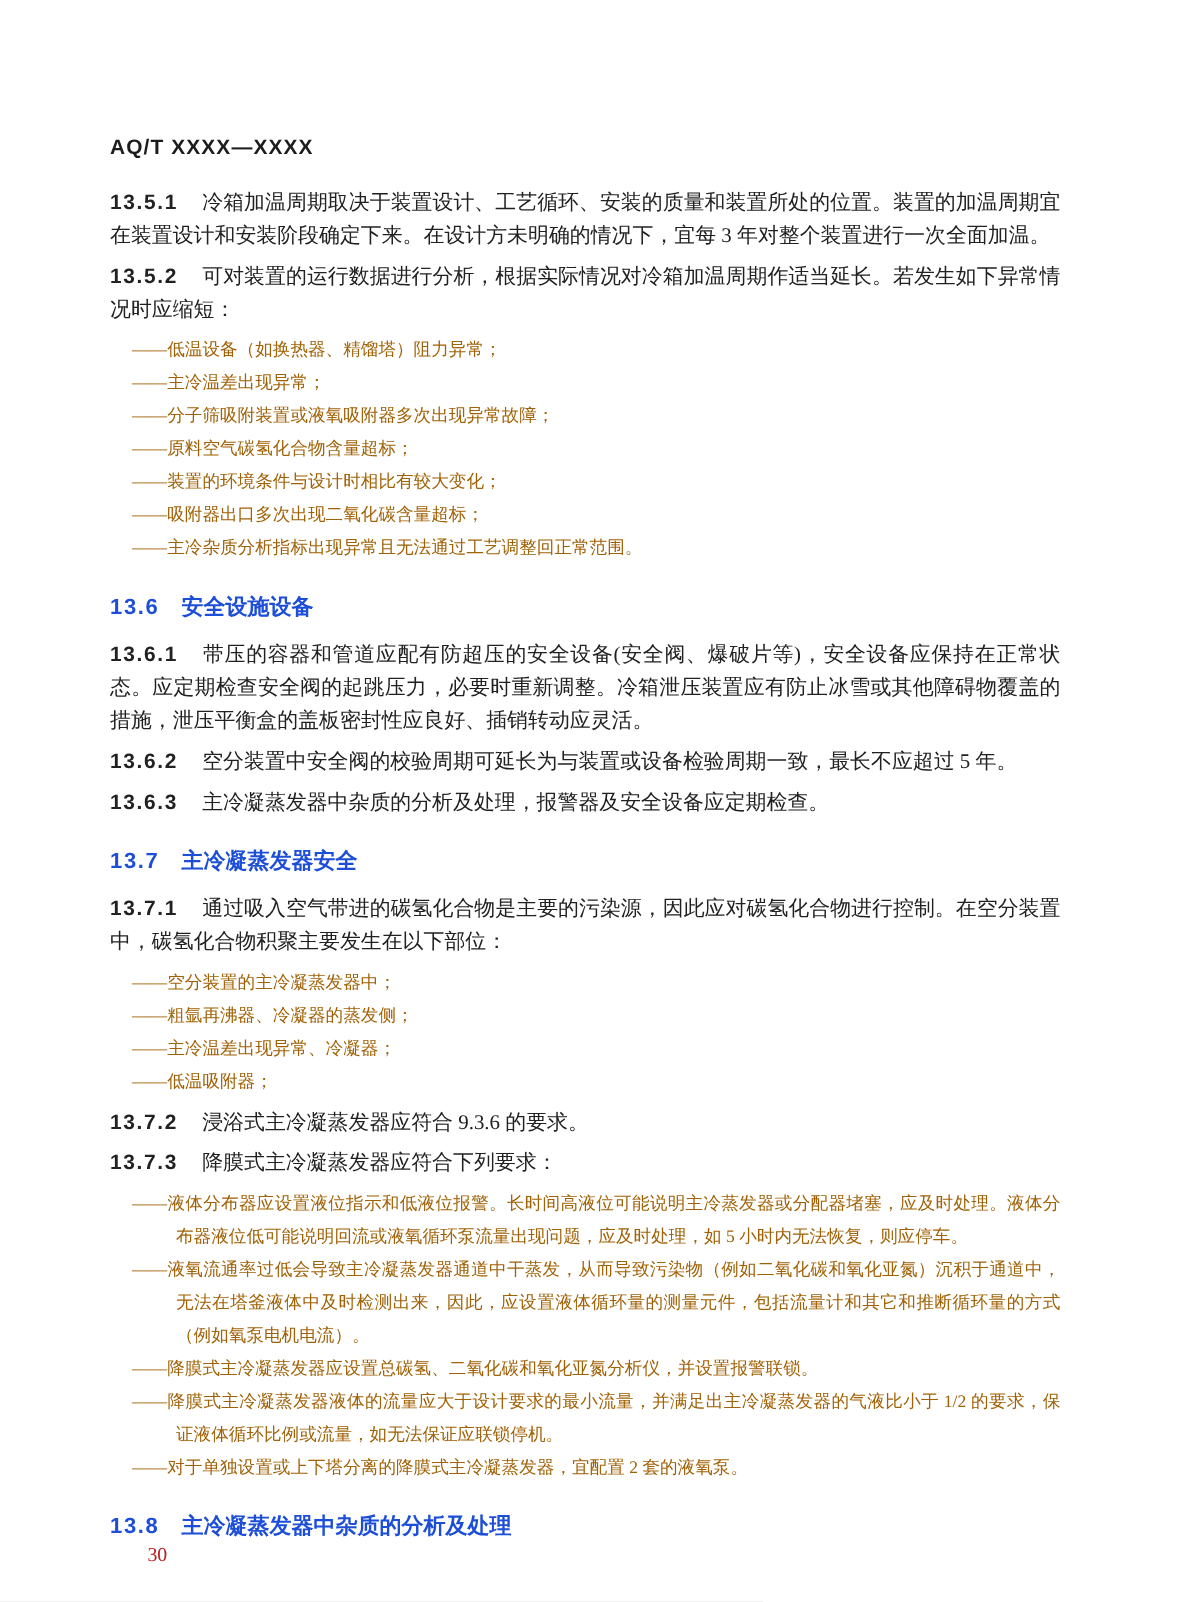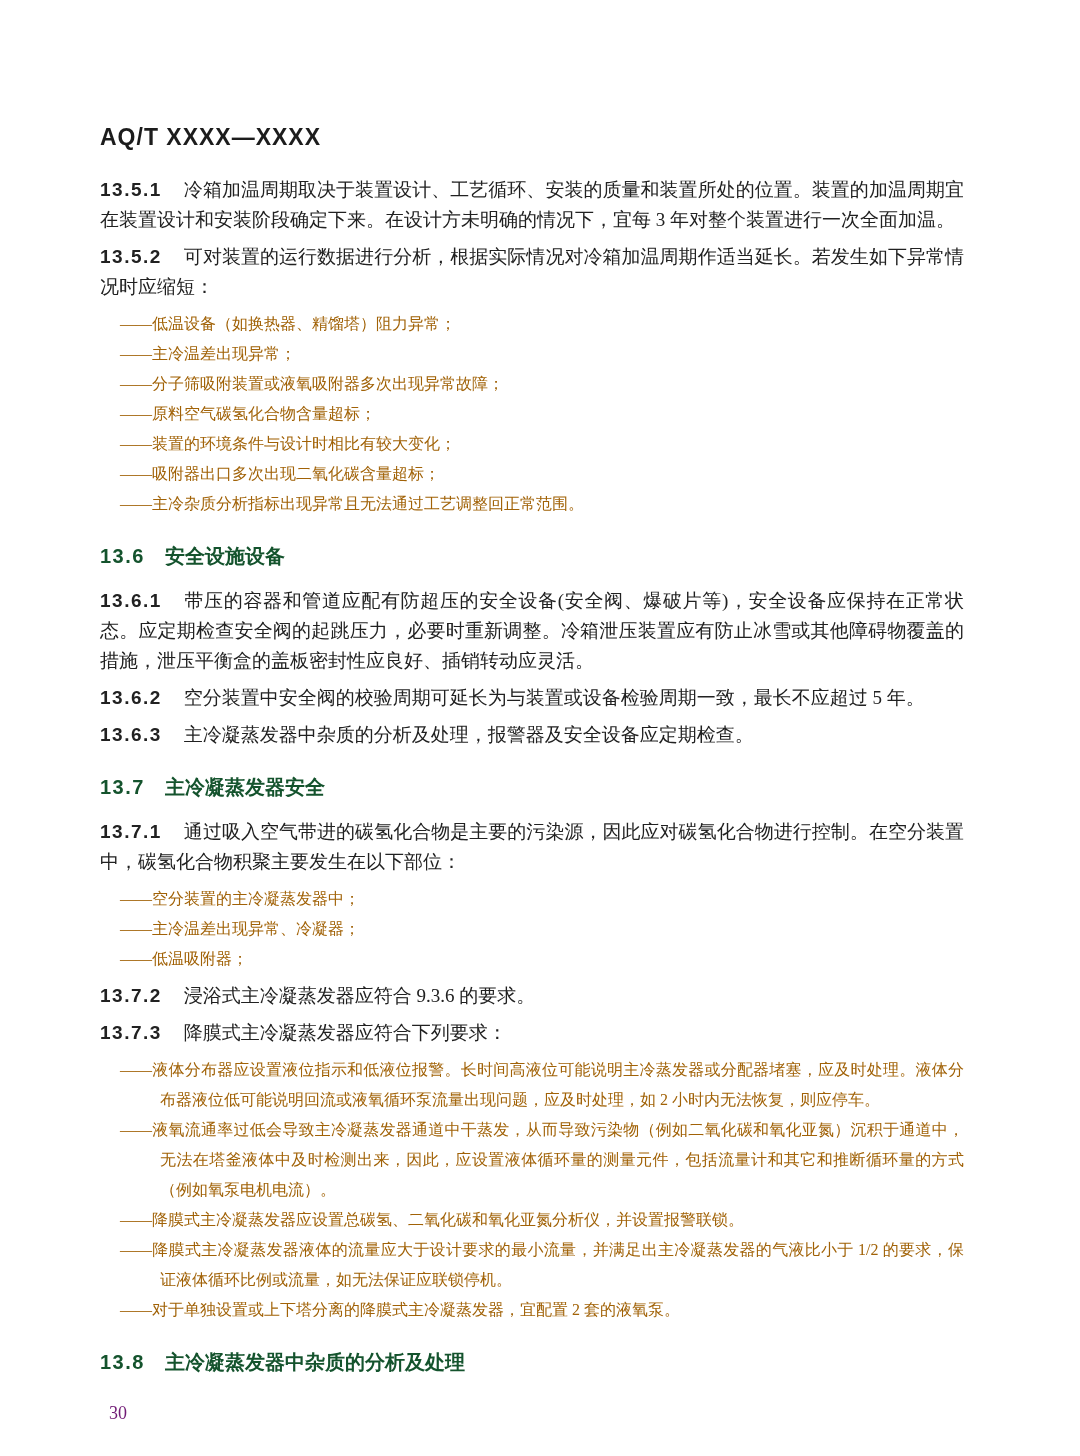--- a/index.html
+++ b/index.html
@@ -14,21 +14,21 @@
     margin: 0 auto;
     background: #ffffff;
     box-sizing: border-box;
     padding: 124px 116px 0 100px;
     color: #212121;
     overflow: hidden;
   }
   .doc-header {
     font-family: "Liberation Sans", "DejaVu Sans", sans-serif;
     font-weight: 700;
-    font-size: 23px;
+    font-size: 19px;
     letter-spacing: 1px;
     color: #1c1c1c;
     margin: 0 0 24px 0;
   }
   p.clause {
     font-family: "Liberation Serif", "DejaVu Serif", serif;
     font-size: 19px;
     line-height: 30px;
     margin: 7px 0;
     text-align: justify;
@@ -48,35 +48,35 @@
     margin: 0;
     padding-left: 60px;
     text-indent: -40px;
     text-align: justify;
     color: #a16207;
   }
   h2.sec {
     font-family: "Liberation Sans", "DejaVu Sans", sans-serif;
     font-weight: 700;
     font-size: 20px;
-    color: #14532d;
+    color: #1d4ed8;
     margin: 24px 0 16px 0;
   }
   h2.sec .num {
     letter-spacing: 1.5px;
     margin-right: 20px;
     white-space: nowrap;
   }
   .page-number {
     position: absolute;
-    left: 109px;
+    left: 134px;
     bottom: 32px;
     font-family: "Liberation Serif", "DejaVu Serif", serif;
     font-size: 18px;
-    color: #701a75;
+    color: #b91c1c;
   }
 </style>
 </head>
 <body>
 
 <div class="page">
 
   <div class="doc-header">AQ/T XXXX—XXXX</div>
 
   <p class="clause">
@@ -113,32 +113,33 @@
 
   <h2 class="sec">
     <span class="num">13.7</span><span>主冷凝蒸发器安全</span>
   </h2>
 
   <p class="clause">
     <span class="num">13.7.1</span><span>通过吸入空气带进的碳氢化合物是主要的污染源，因此应对碳氢化合物进行控制。在空分装置中，碳氢化合物积聚主要发生在以下部位：</span>
   </p>
 
   <p class="dash">——空分装置的主冷凝蒸发器中；</p>
+  <p class="dash">——粗氩再沸器、冷凝器的蒸发侧；</p>
   <p class="dash">——主冷温差出现异常、冷凝器；</p>
   <p class="dash">——低温吸附器；</p>
 
   <p class="clause">
     <span class="num">13.7.2</span><span>浸浴式主冷凝蒸发器应符合 9.3.6 的要求。</span>
   </p>
 
   <p class="clause">
     <span class="num">13.7.3</span><span>降膜式主冷凝蒸发器应符合下列要求：</span>
   </p>
 
-  <p class="dash">——液体分布器应设置液位指示和低液位报警。长时间高液位可能说明主冷蒸发器或分配器堵塞，应及时处理。液体分布器液位低可能说明回流或液氧循环泵流量出现问题，应及时处理，如 2 小时内无法恢复，则应停车。</p>
+  <p class="dash">——液体分布器应设置液位指示和低液位报警。长时间高液位可能说明主冷蒸发器或分配器堵塞，应及时处理。液体分布器液位低可能说明回流或液氧循环泵流量出现问题，应及时处理，如 5 小时内无法恢复，则应停车。</p>
   <p class="dash">——液氧流通率过低会导致主冷凝蒸发器通道中干蒸发，从而导致污染物（例如二氧化碳和氧化亚氮）沉积于通道中，无法在塔釜液体中及时检测出来，因此，应设置液体循环量的测量元件，包括流量计和其它和推断循环量的方式（例如氧泵电机电流）。</p>
   <p class="dash">——降膜式主冷凝蒸发器应设置总碳氢、二氧化碳和氧化亚氮分析仪，并设置报警联锁。</p>
   <p class="dash">——降膜式主冷凝蒸发器液体的流量应大于设计要求的最小流量，并满足出主冷凝蒸发器的气液比小于 1/2 的要求，保证液体循环比例或流量，如无法保证应联锁停机。</p>
   <p class="dash">——对于单独设置或上下塔分离的降膜式主冷凝蒸发器，宜配置 2 套的液氧泵。</p>
 
   <h2 class="sec">
     <span class="num">13.8</span><span>主冷凝蒸发器中杂质的分析及处理</span>
   </h2>
 
   <div class="page-number">30</div>

